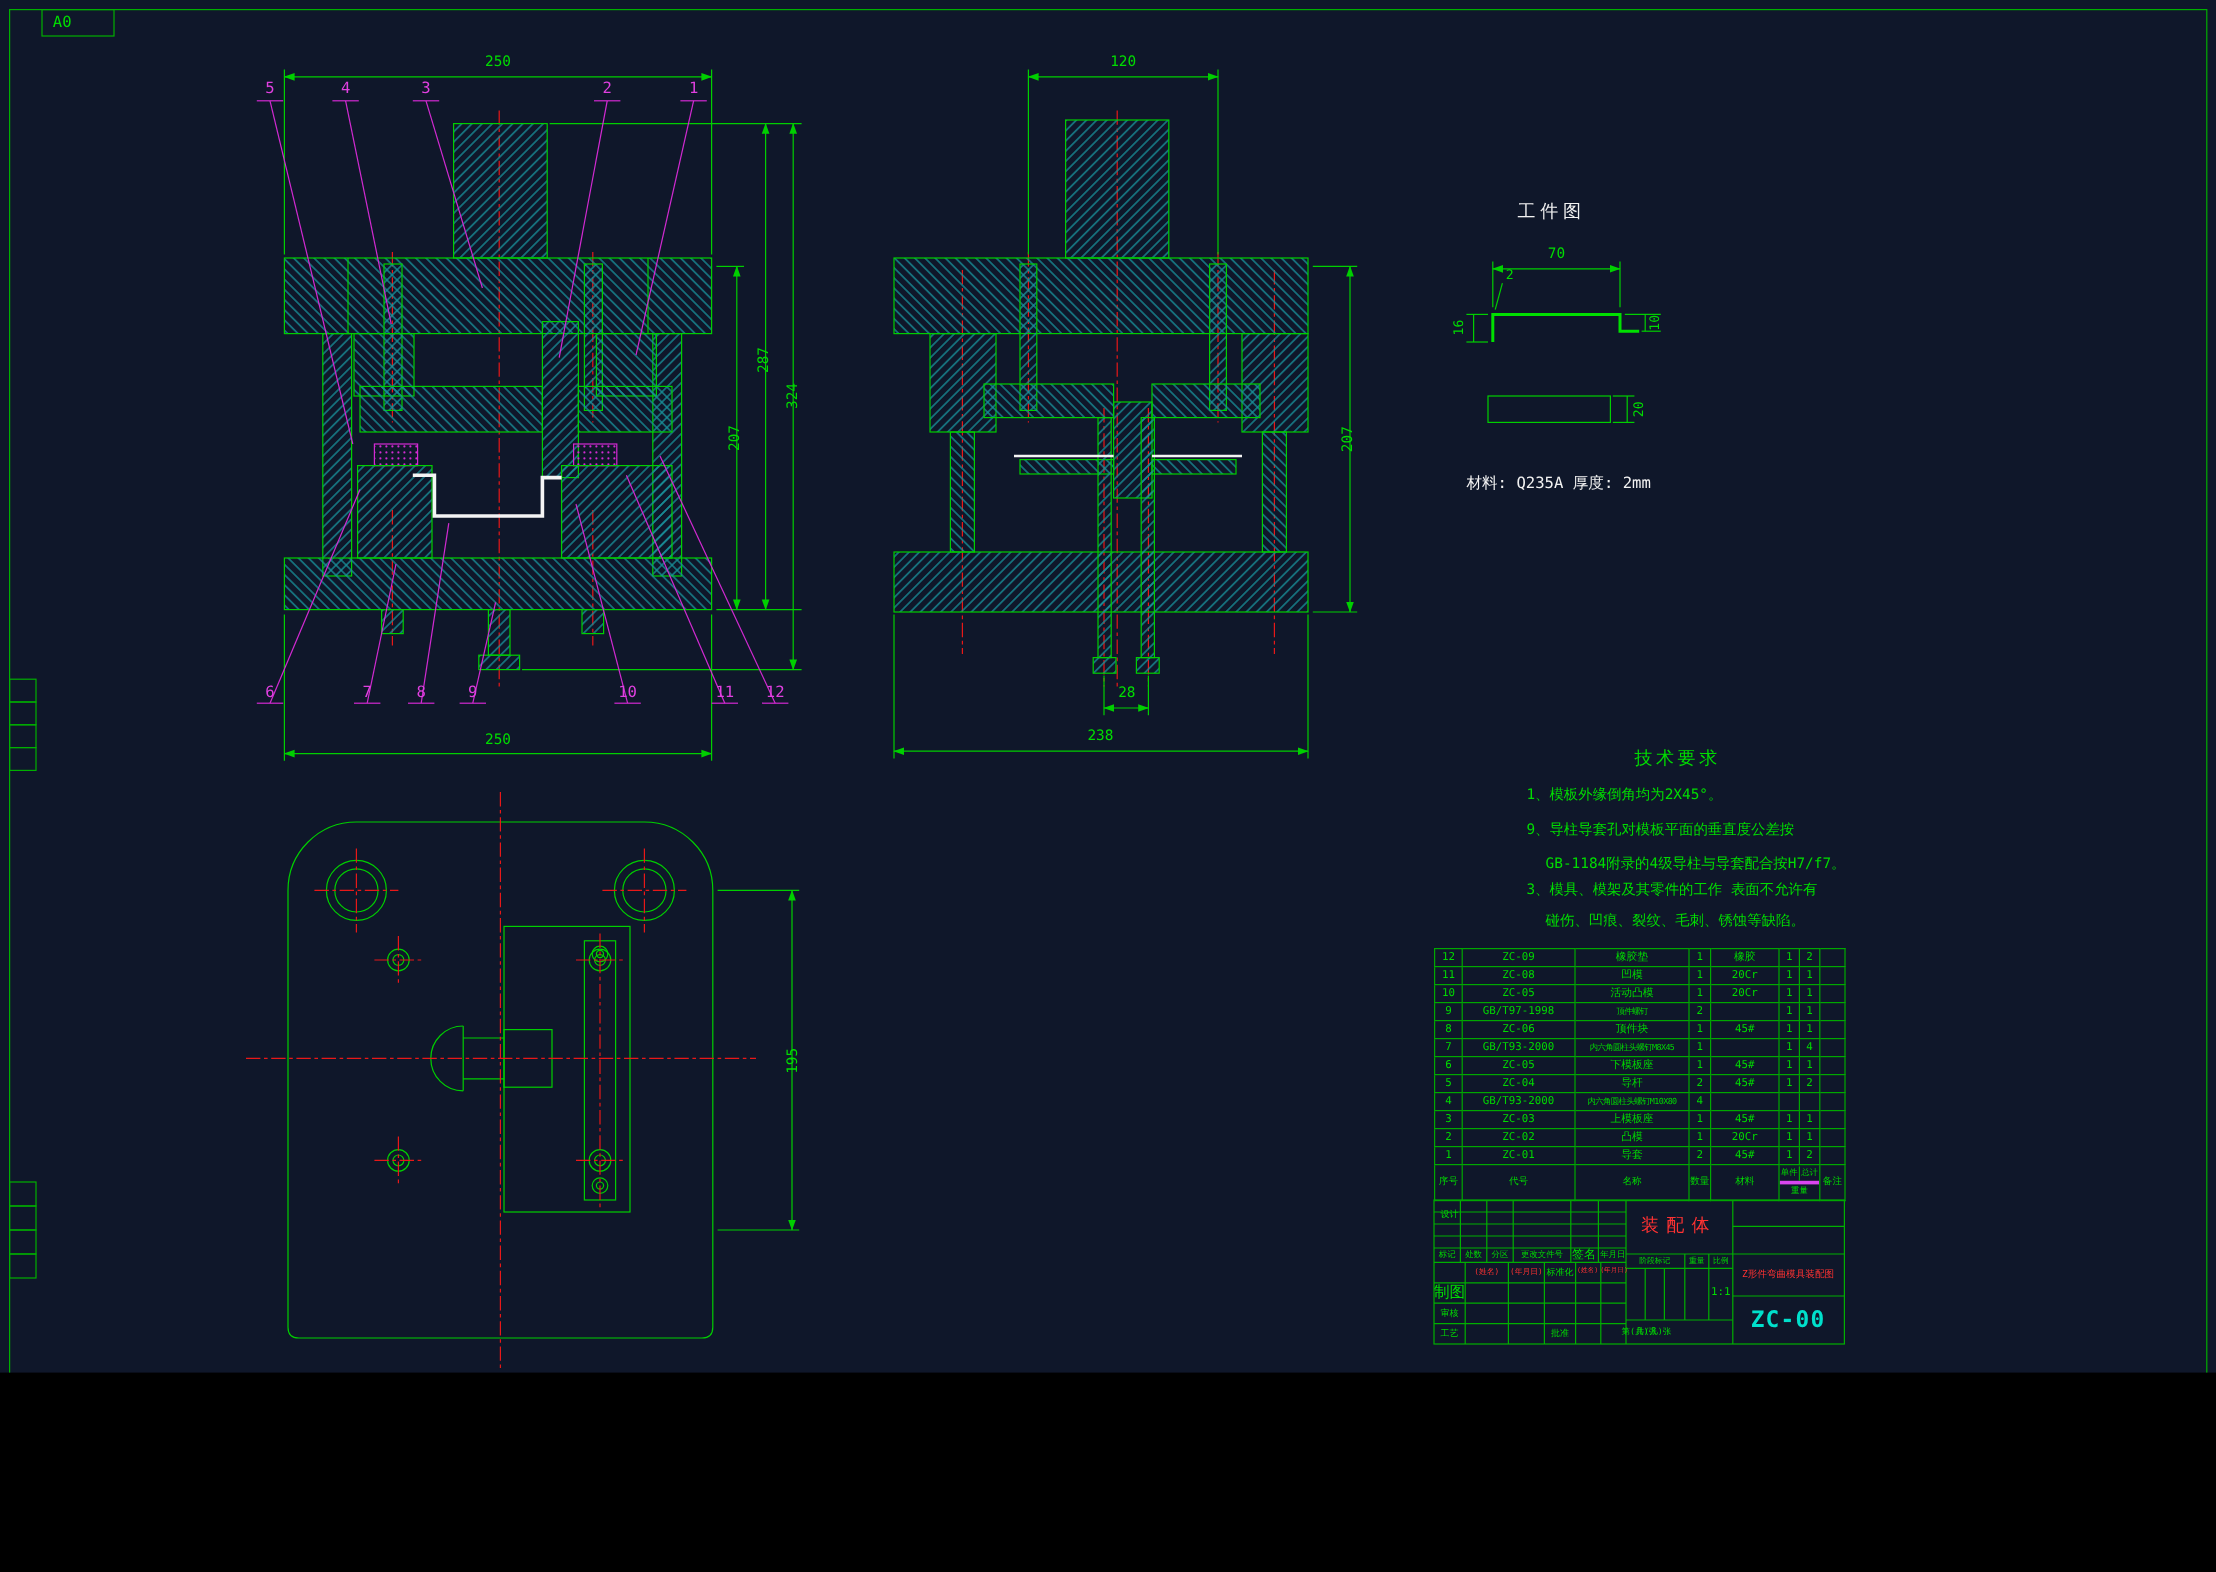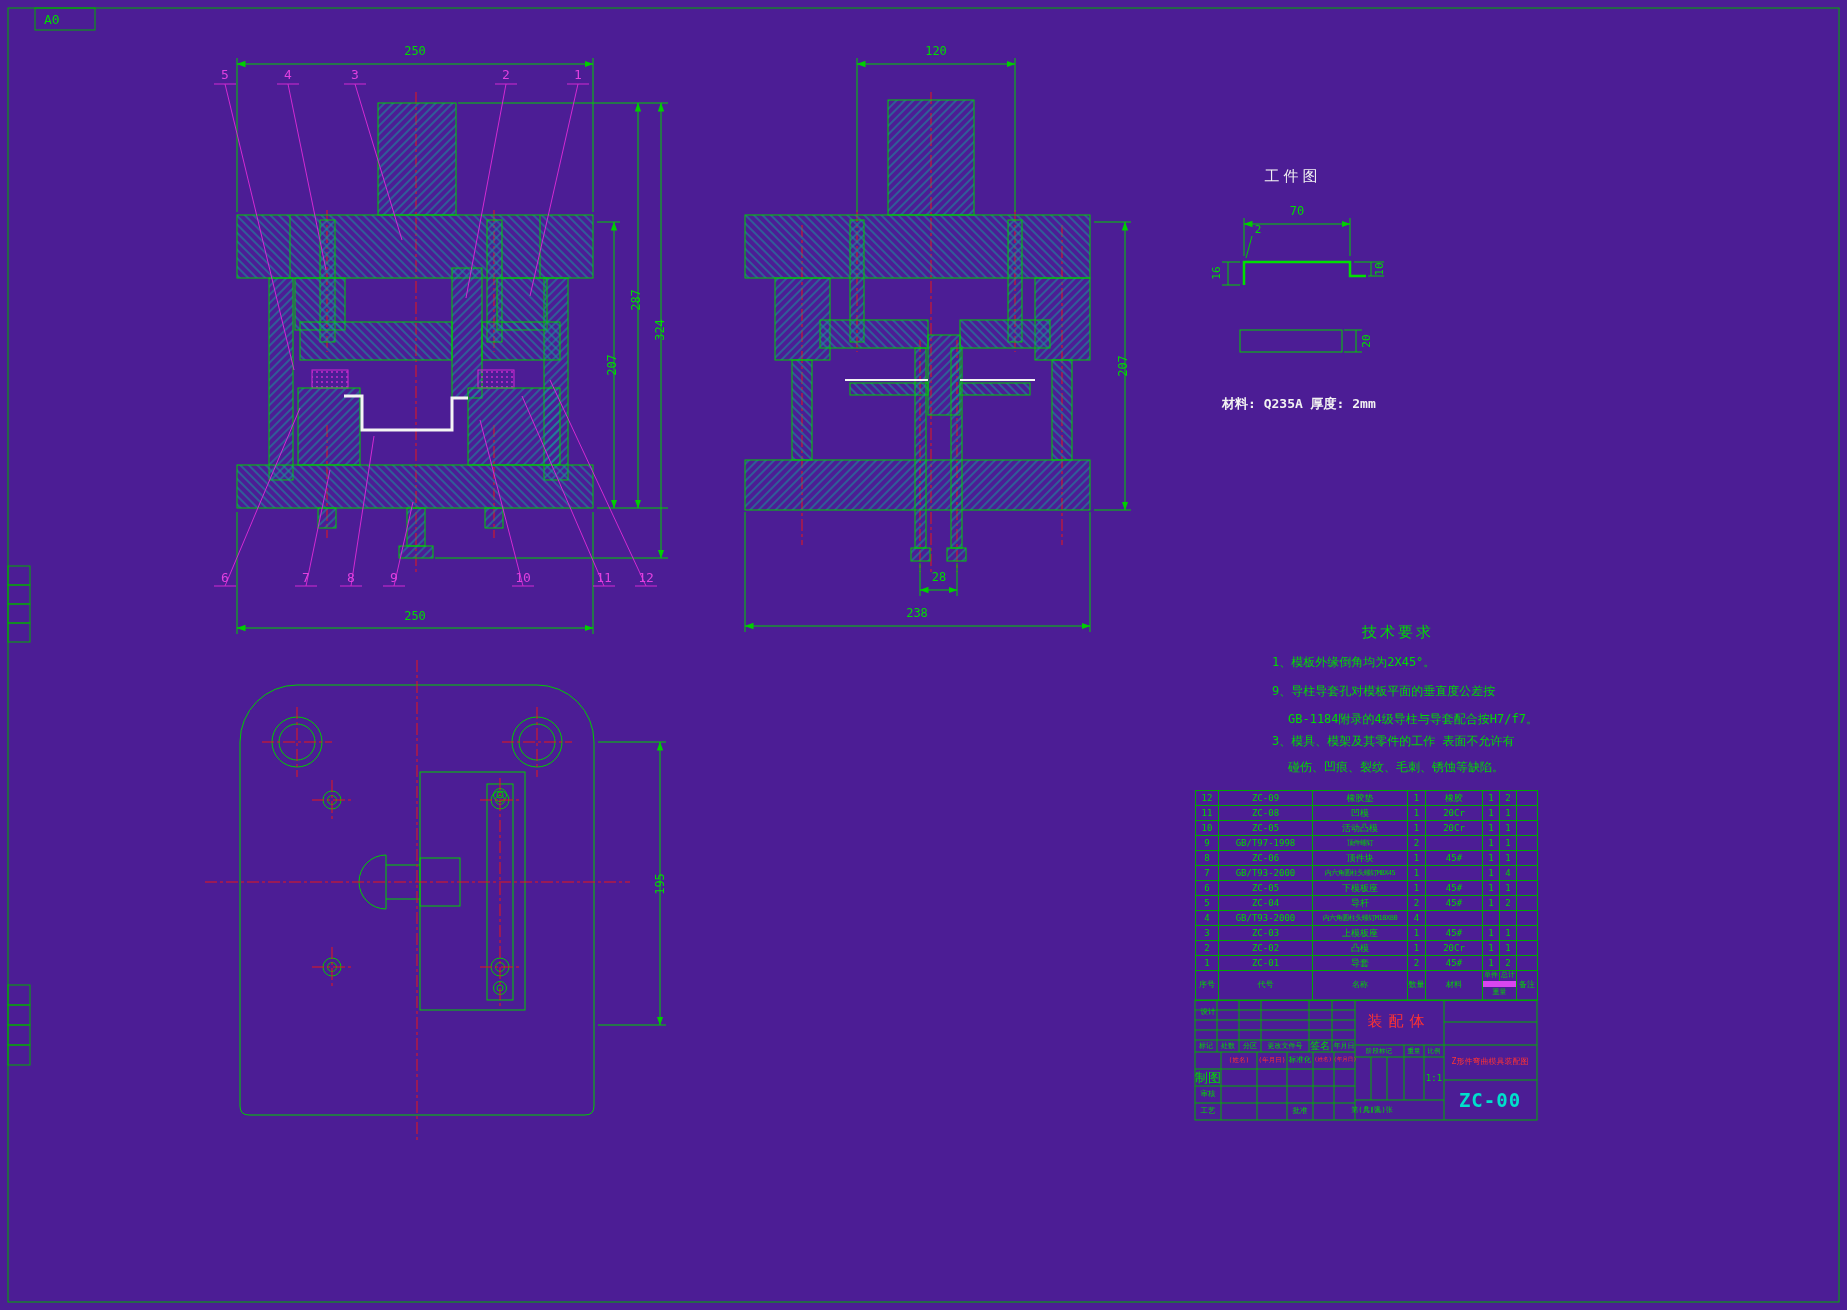--- a/index.html
+++ b/index.html
@@ -1,17 +1,17 @@
 <!DOCTYPE html>
 <html><head>
 <meta charset="utf-8">
 <style>
   *{margin:0;padding:0;box-sizing:border-box}
   html,body{background:#000}
-  .sheet{position:relative;width:1847px;height:1310px;background:#4c1d95;overflow:hidden;
+  .sheet{position:relative;width:1847px;height:1144px;background:#0f172a;overflow:hidden;
          font-family:"DejaVu Sans Mono","Liberation Mono",monospace}
   svg.lw{position:absolute;left:0;top:0;z-index:1}
   .ol{stroke:#00cf00;fill:none;stroke-width:1}
   .pf{stroke:#00e000;fill:none;stroke-width:2.5}
   .p1{stroke:#00cf00;fill:url(#h45);stroke-width:1}
   .p2{stroke:#00cf00;fill:url(#h135);stroke-width:1}
   .cl{stroke:#e81818;fill:none;stroke-width:1;stroke-dasharray:12 3 3 3}
   .dm{stroke:#00cf00;fill:none;stroke-width:1}
   .ld{stroke:#d22ad2;fill:none;stroke-width:1}
   .wl{stroke:#f4f4f4;fill:none;stroke-width:3}
@@ -26,21 +26,21 @@
   .wt{color:#f2f2f2}
   .rd{color:#ff3232}
   .cy{color:#00e0cc}
   
   .bom{position:absolute;left:1195px;top:790px;width:342px;z-index:3;border-collapse:collapse;table-layout:fixed}
   .bom td{border:1px solid #00a800;color:#00d800;font-size:9px;text-align:center;
           padding:0;height:15px;overflow:hidden;white-space:nowrap;line-height:1}
   .bom td.sm{font-size:7px;letter-spacing:-0.5px}
   .bom tr.hd td{height:30px;font-size:8px;word-break:break-all;line-height:1.1}
   .wcol{padding:0 !important}
-  .wtop{display:flex;height:15px;border-bottom:6px solid #d946ef}
+  .wtop{display:flex;height:15px;border-bottom:3px solid #d946ef}
   .wtop span{flex:1;font-size:7px;display:flex;align-items:center;justify-content:center}
   .wtop span:first-child{border-right:1px solid #00a800}
   .wbot{height:13px;display:flex;align-items:center;justify-content:center;font-size:7px}
 </style>
 </head>
 <body>
 
 <div class="sheet">
 
   <svg class="lw" width="1847" height="1310" viewBox="0 0 1847 1310">
@@ -309,21 +309,21 @@
   <span class="t tv" style="left:1123px;top:366px">207</span>
   <span class="t" style="left:939px;top:577px">28</span>
   <span class="t" style="left:917px;top:613px">238</span>
 
   <span class="t wt" style="left:1293px;top:176px;font-size:15px;letter-spacing:4px">工件图</span>
   <span class="t" style="left:1297px;top:211px">70</span>
   <span class="t" style="left:1258px;top:229px;font-size:11px">2</span>
   <span class="t tv" style="left:1216px;top:273px;font-size:11px">16</span>
   <span class="t tv" style="left:1379px;top:269px;font-size:11px">10</span>
   <span class="t tv" style="left:1366px;top:341px;font-size:11px">20</span>
-  <span class="t ta wt" style="left:1222px;top:403px;font-size:13px;font-weight:bold">材料: Q235A    厚度: 2mm</span>
+  <span class="t ta wt" style="left:1222px;top:403px;font-size:13px;font-weight:normal">材料: Q235A    厚度: 2mm</span>
 
   <span class="t tv" style="left:660px;top:884px">195</span>
 
   <span class="t" style="left:1398px;top:632px;font-size:15px;letter-spacing:3px">技术要求</span>
   <span class="t ta" style="left:1272px;top:662px">1、模板外缘倒角均为2X45°。</span>
   <span class="t ta" style="left:1272px;top:691px">9、导柱导套孔对模板平面的垂直度公差按</span>
   <span class="t ta" style="left:1288px;top:719px">GB-1184附录的4级导柱与导套配合按H7/f7。</span>
   <span class="t ta" style="left:1272px;top:741px">3、模具、模架及其零件的工作 表面不允许有</span>
   <span class="t ta" style="left:1288px;top:767px">碰伤、凹痕、裂纹、毛刺、锈蚀等缺陷。</span>
 

